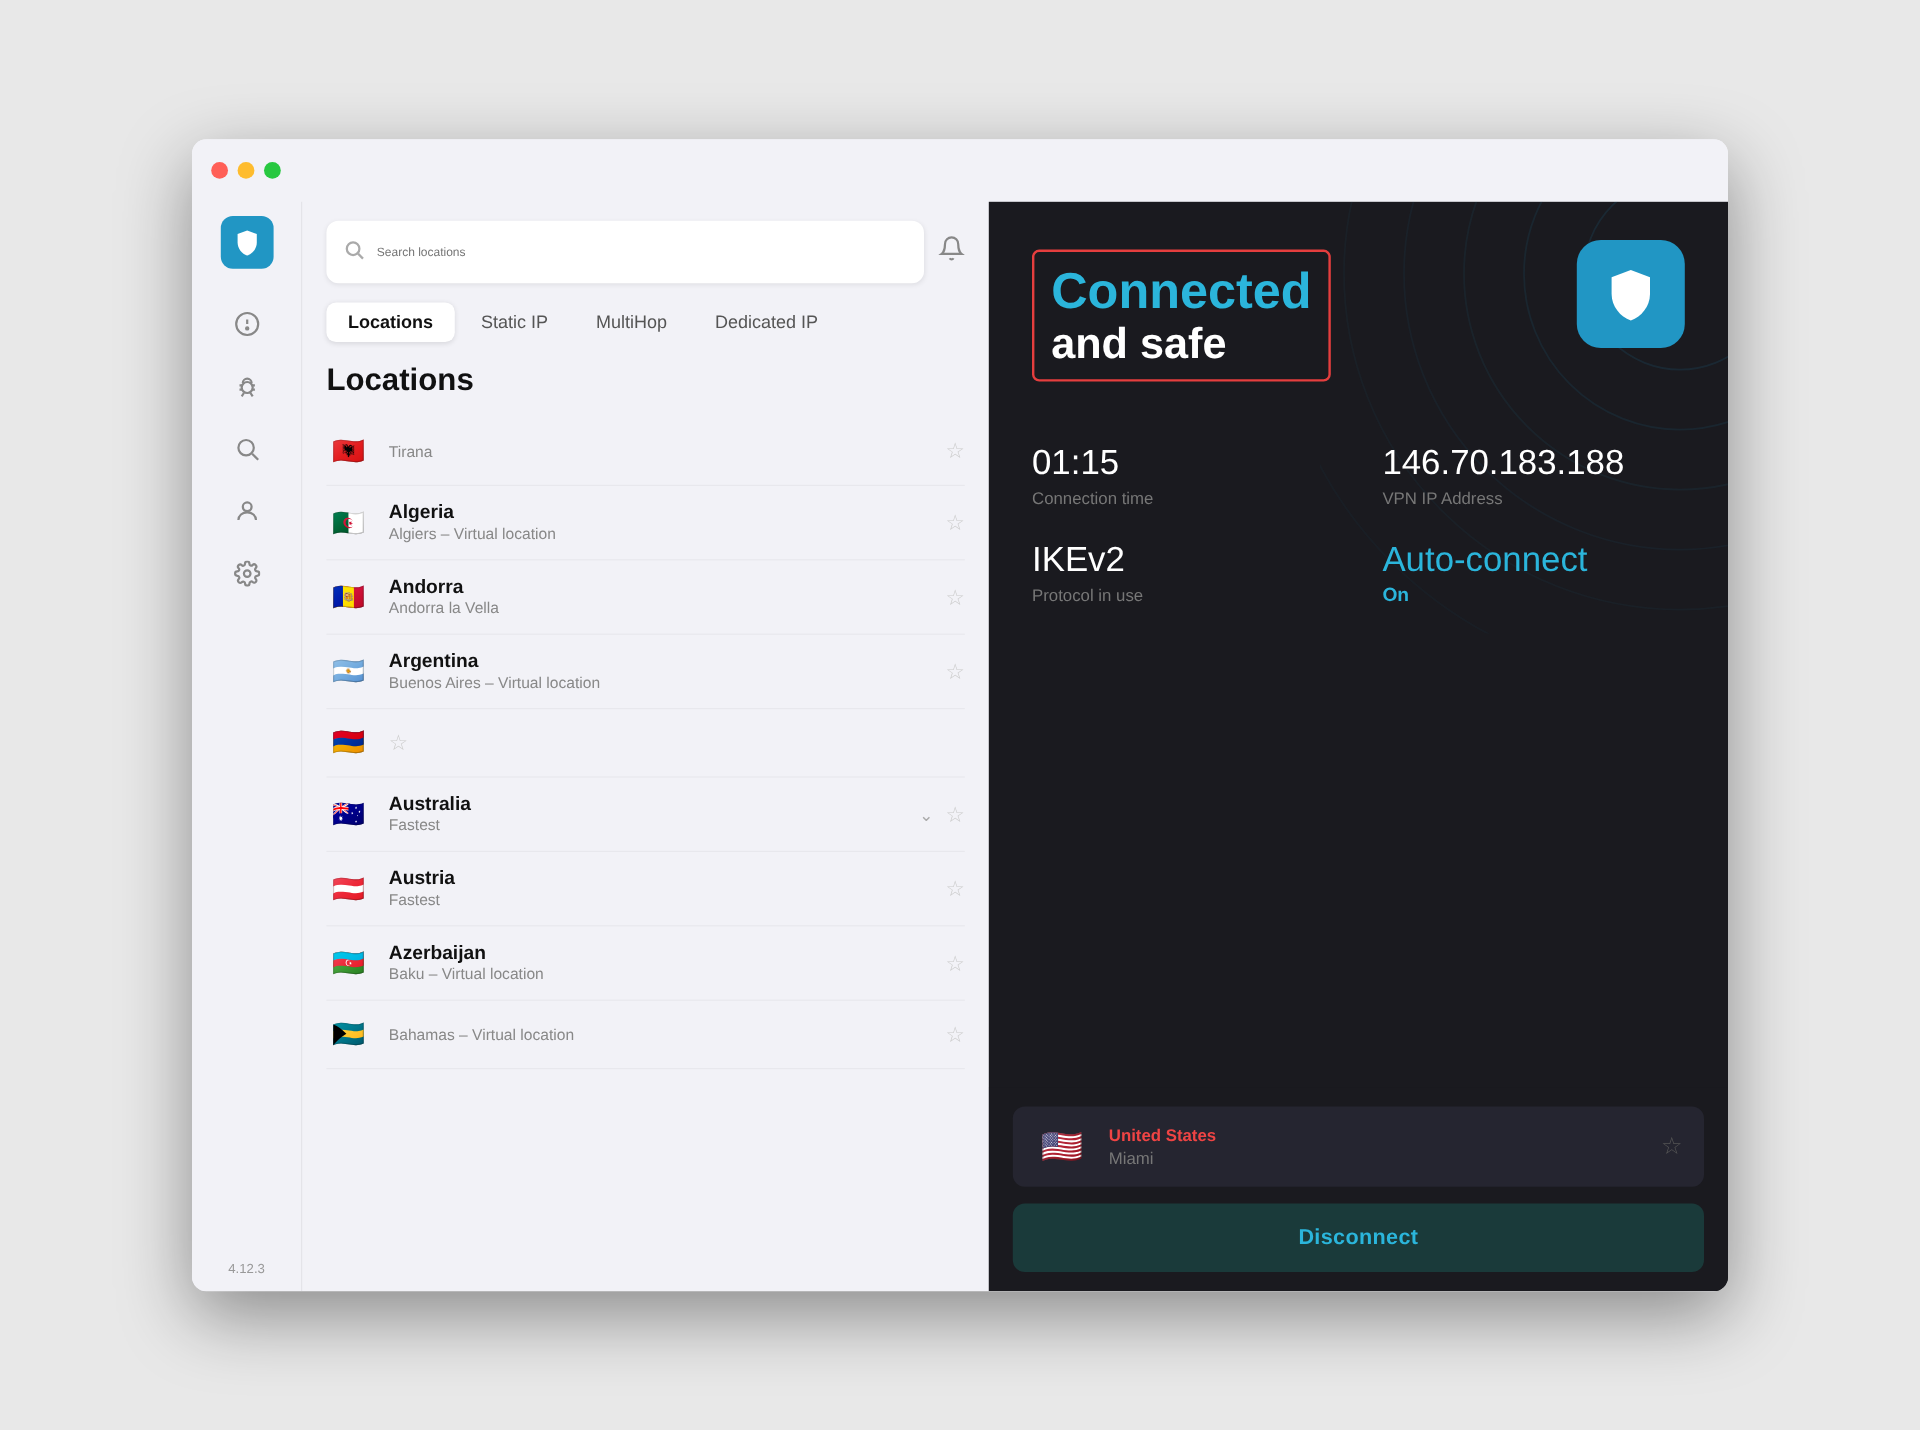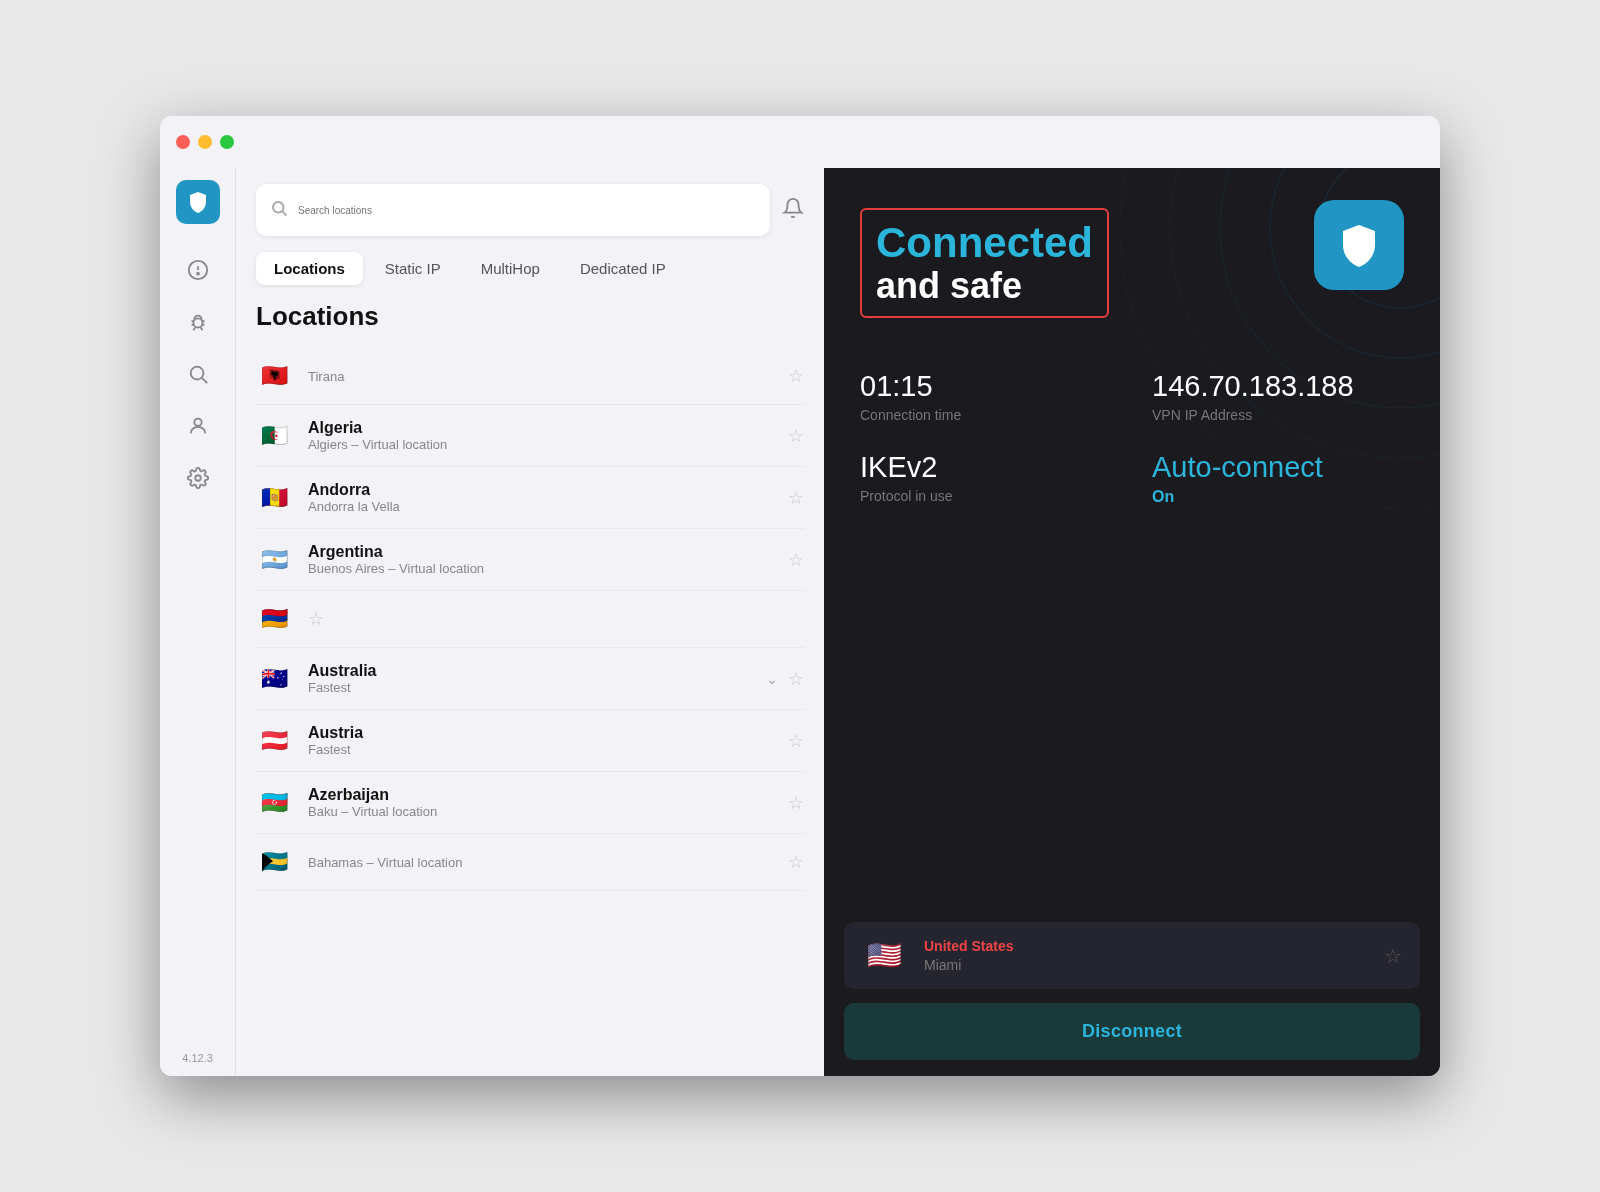--- a/index.html
+++ b/index.html
@@ -37,21 +37,21 @@
     .traffic-light.close { background: #ff5f57; }
     .traffic-light.minimize { background: #febc2e; }
     .traffic-light.maximize { background: #28c840; }
     .app-body {
       flex: 1;
       display: flex;
       overflow: hidden;
     }
     
     .sidebar {
-      width: 76px;
+      width: 92px;
       background: #f2f2f7;
       display: flex;
       flex-direction: column;
       align-items: center;
       padding: 12px 0;
       gap: 8px;
       border-right: 1px solid #e0e0e5;
       flex-shrink: 0;
     }
     .sidebar-logo {

